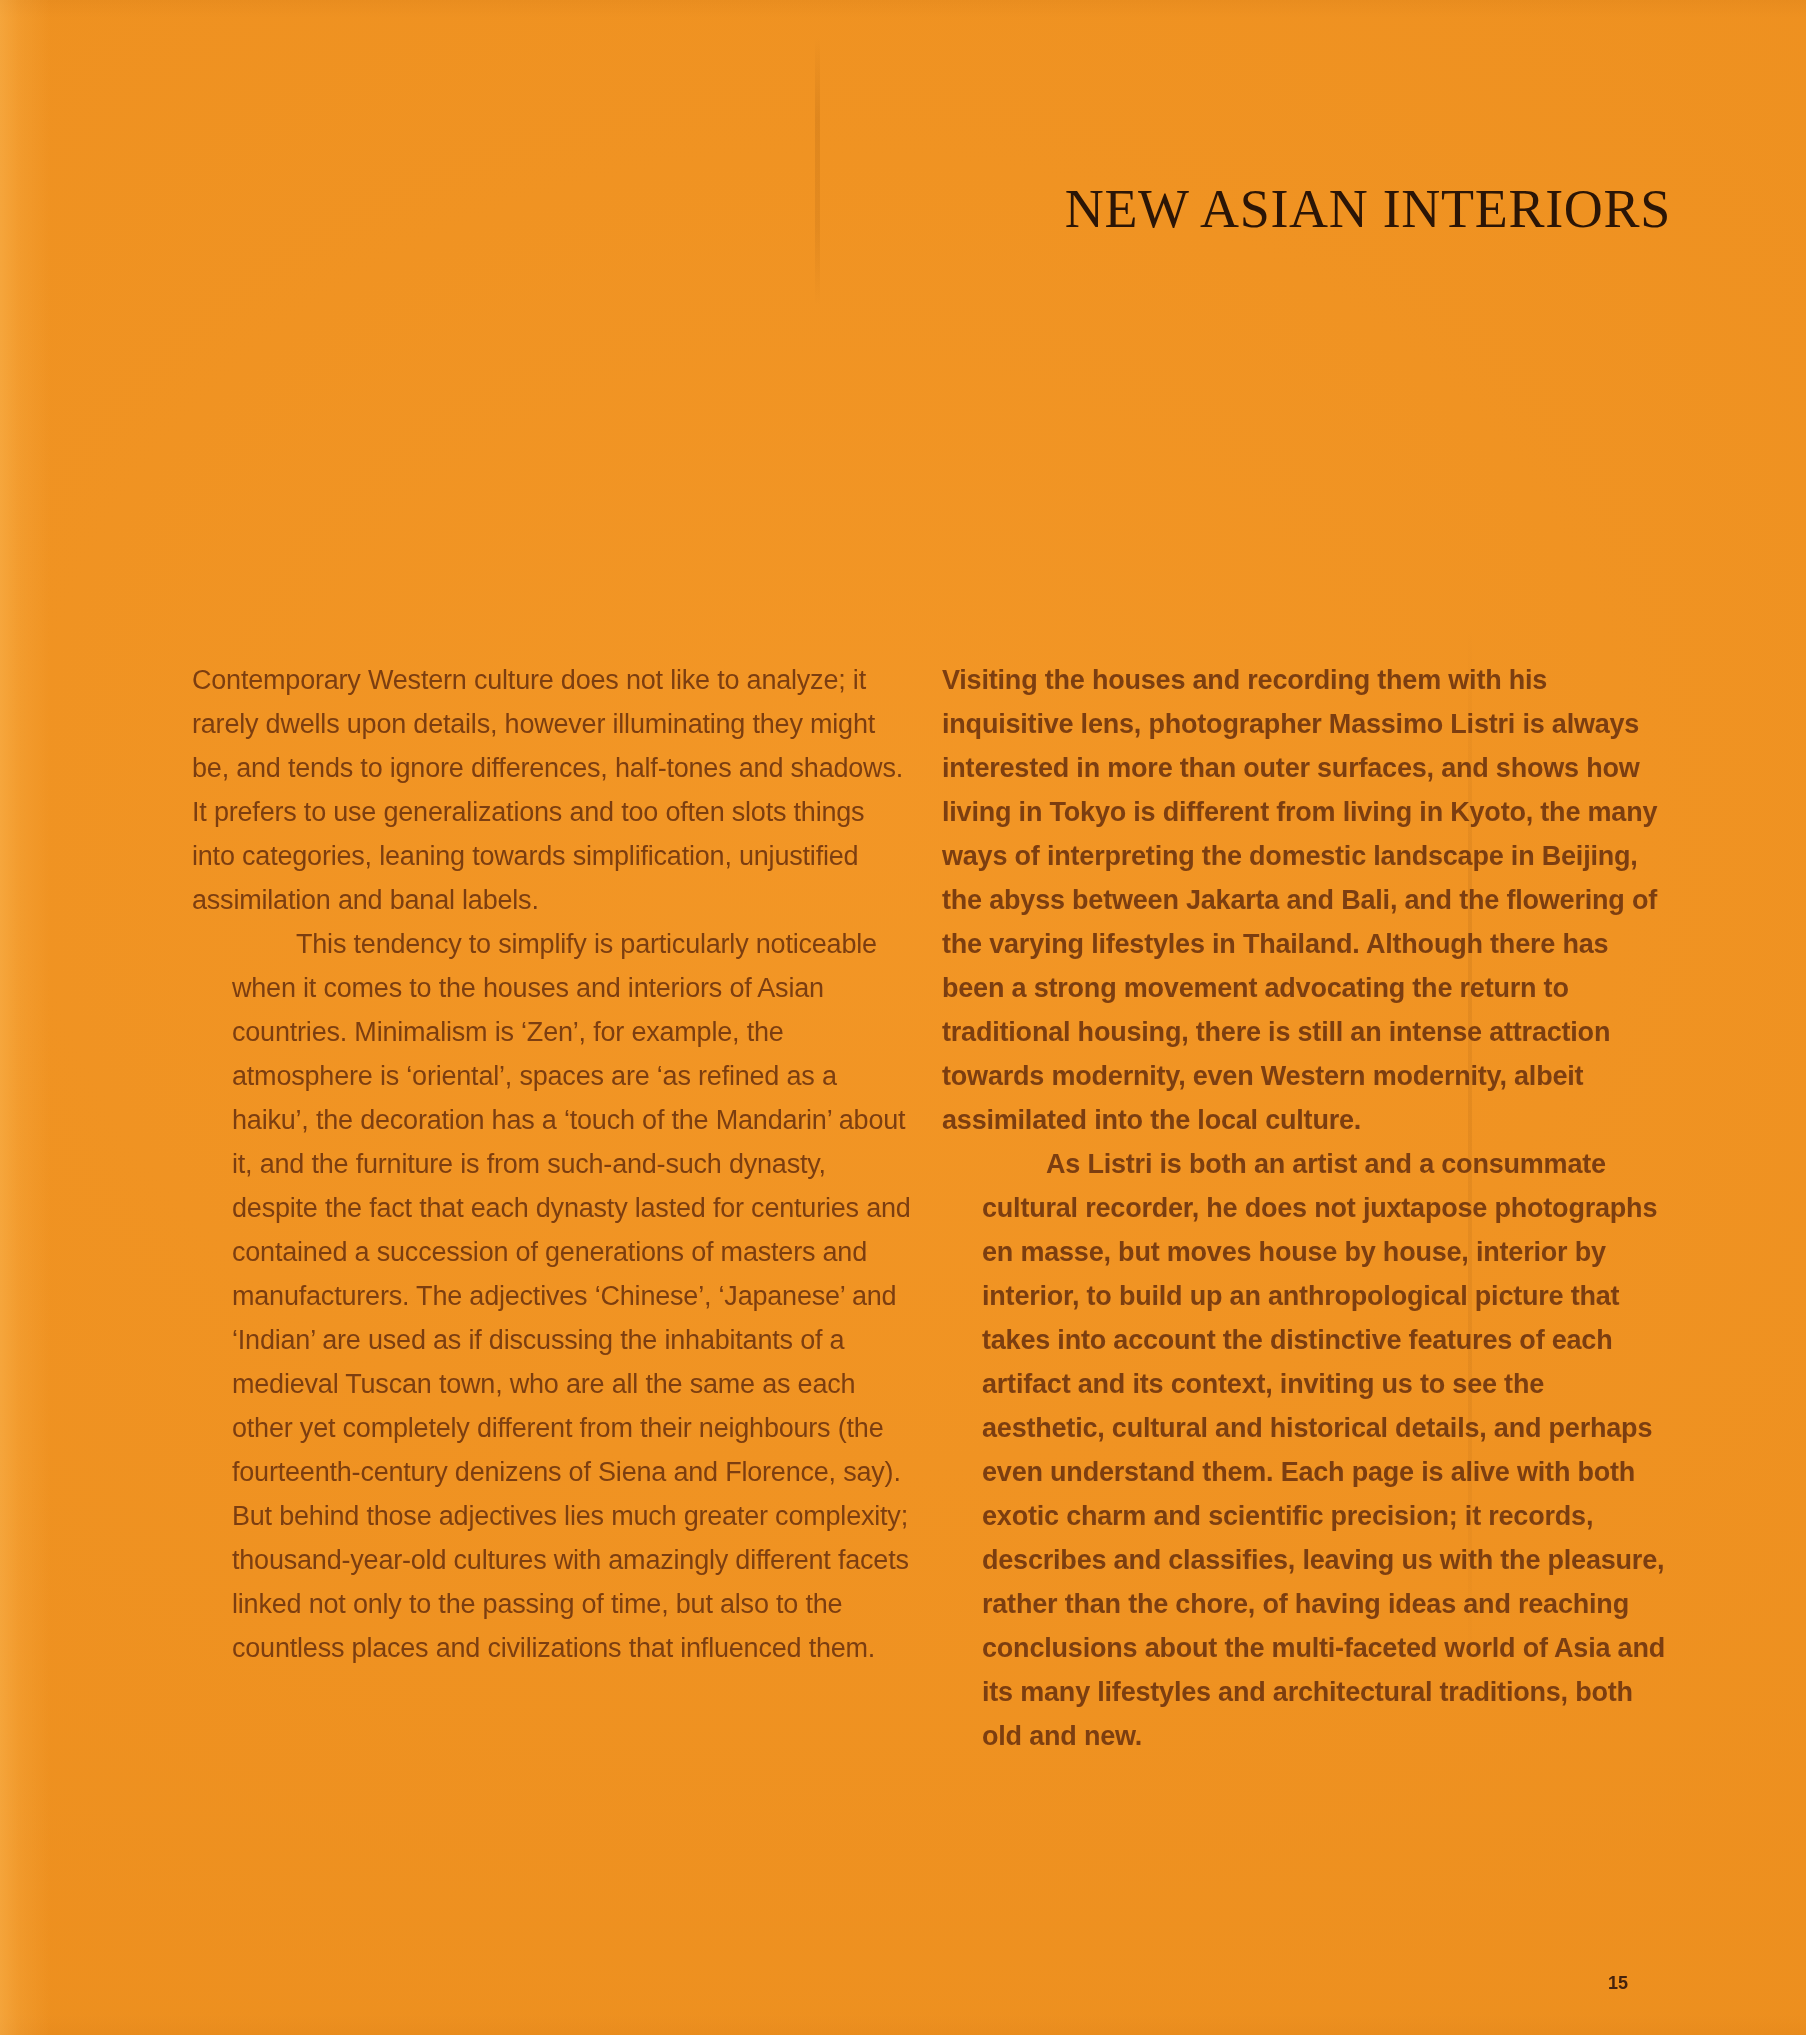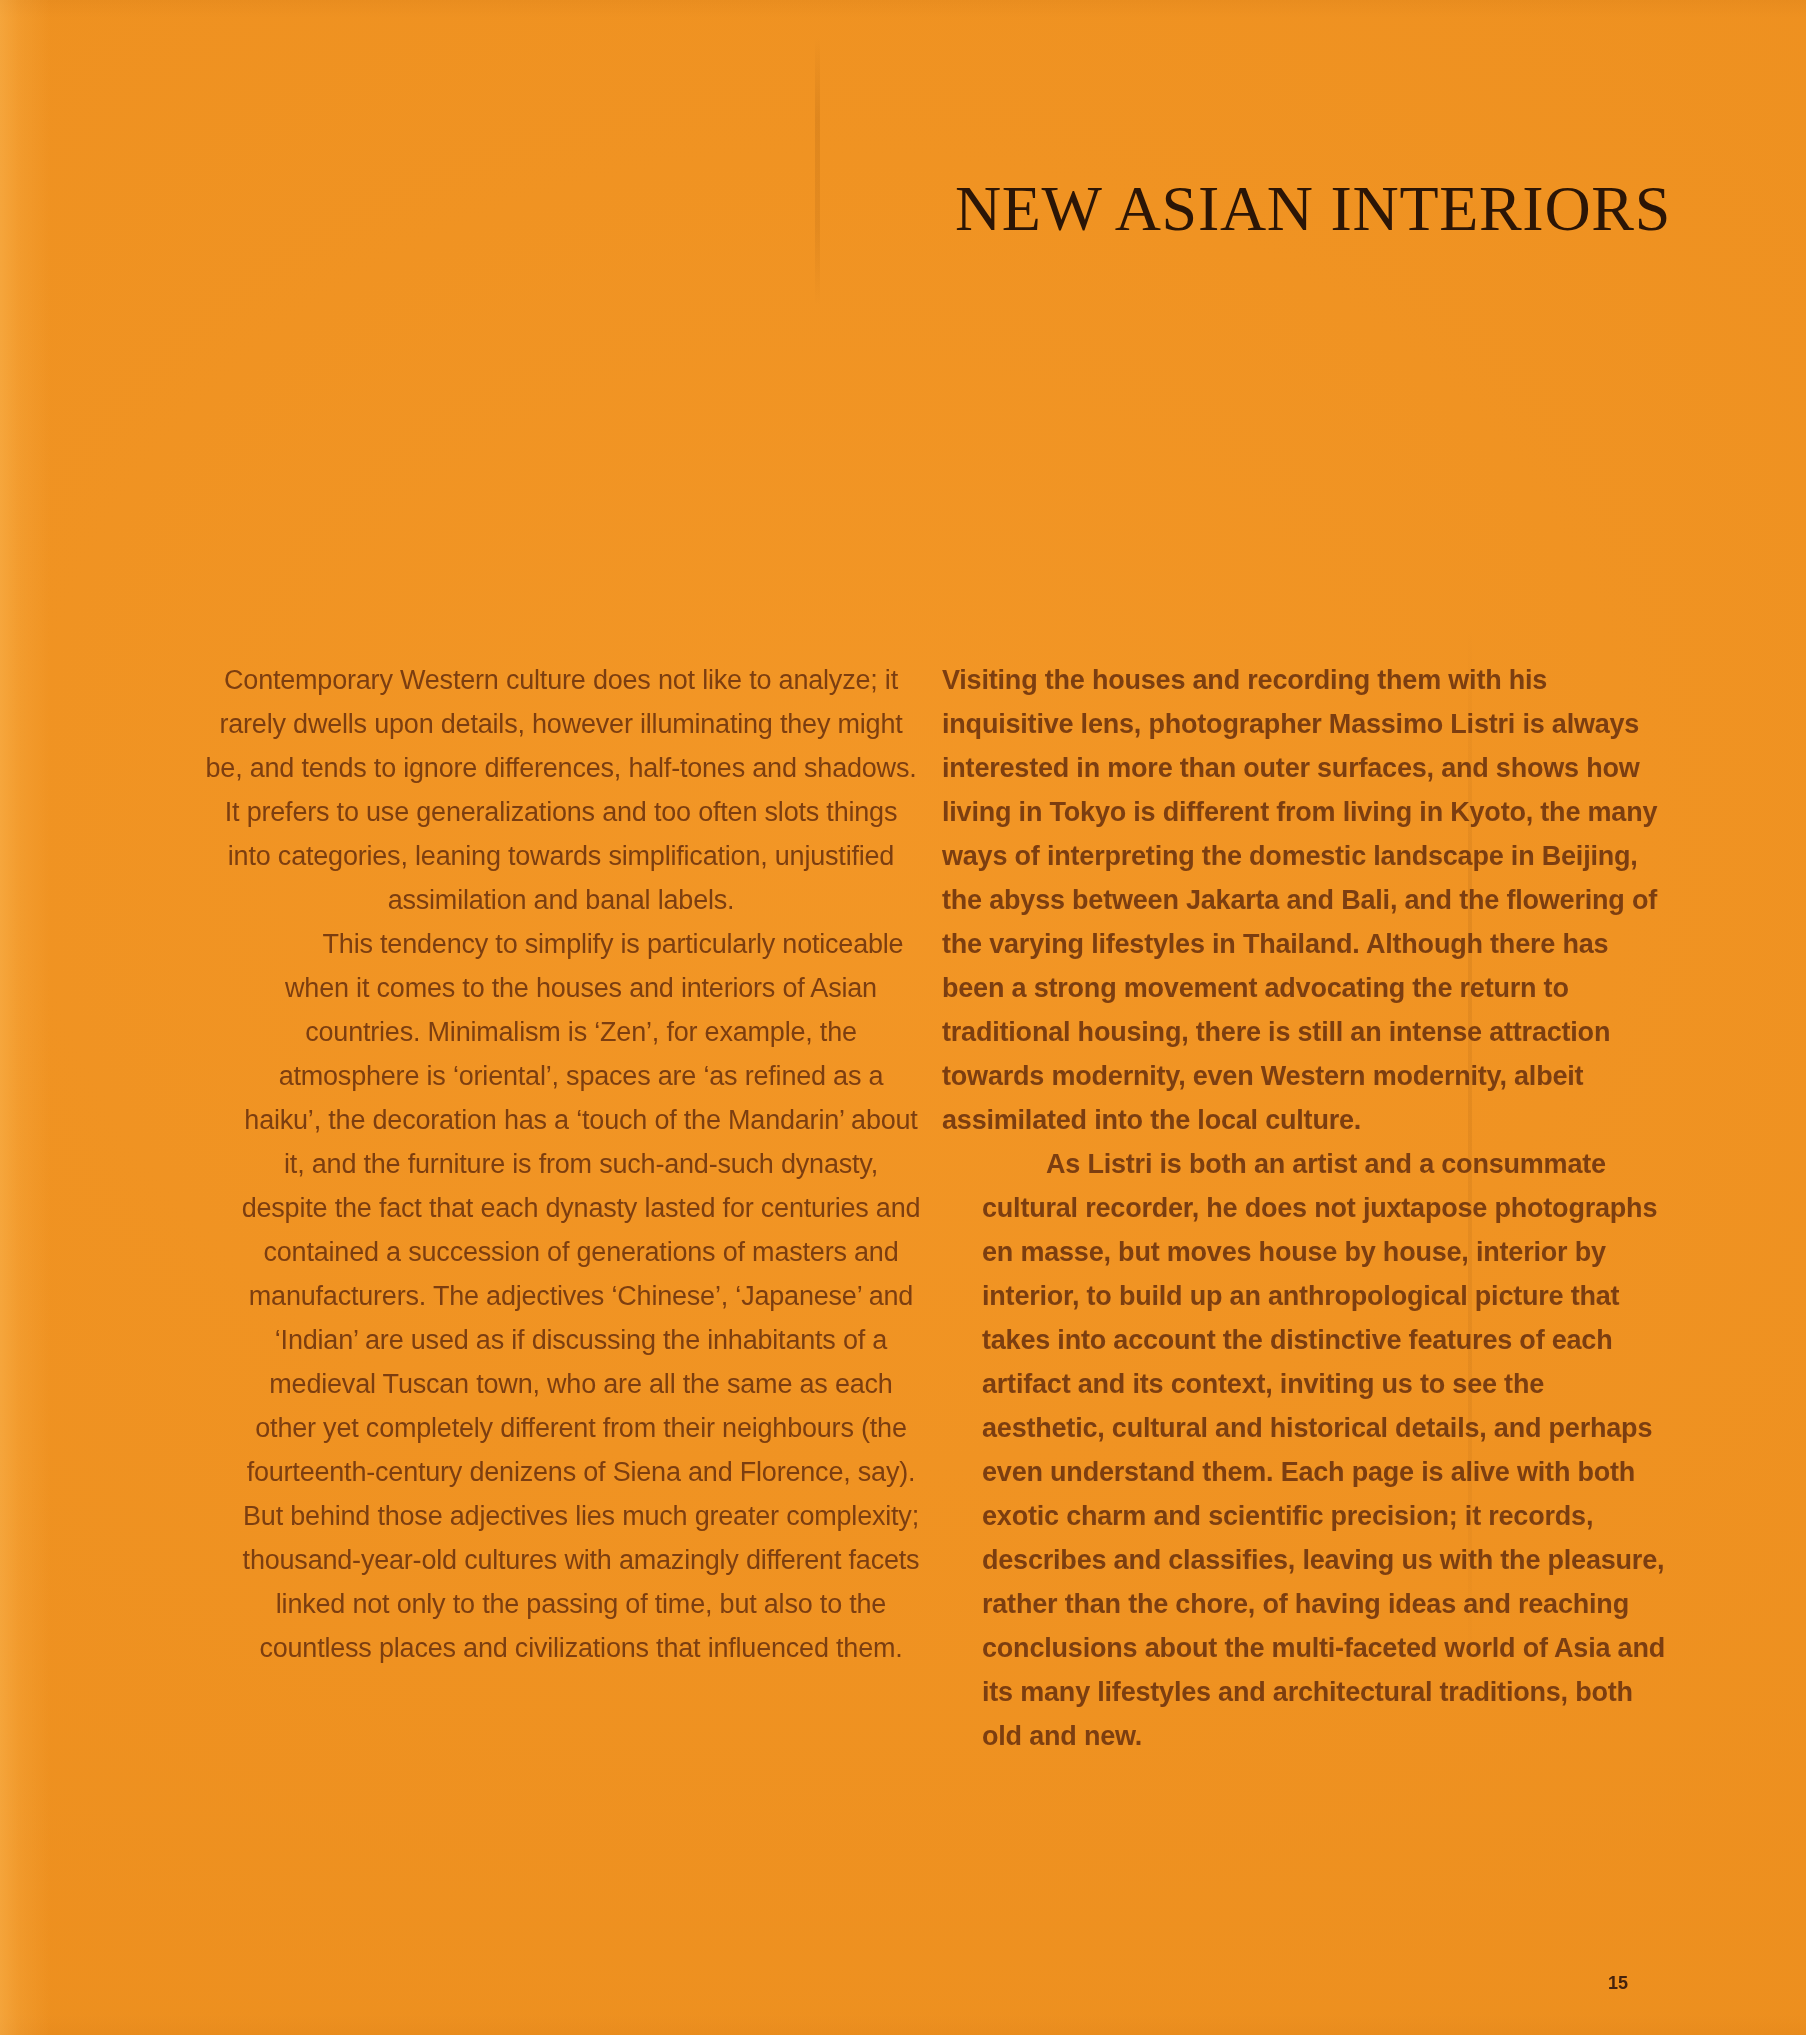--- a/index.html
+++ b/index.html
@@ -36,36 +36,36 @@
   .crease-right {
     left: 1468px; top: 626px; width: 4px; height: 1051px;
     background: linear-gradient(180deg, transparent, rgba(110,55,5,0.10) 25%, rgba(110,55,5,0.08) 75%, transparent);
   }
   .title {
     position: absolute;
     top: 182px;
     right: 135px;
     font-family: "Liberation Serif", "DejaVu Serif", serif;
     font-weight: 400;
-    font-size: 64px;
+    font-size: 54px;
     line-height: 54px;
     letter-spacing: 0.7px;
     color: var(--title-text);
     white-space: nowrap;
   }
   .col {
     position: absolute;
     top: 658px;
     font-size: 27px;
     line-height: 44px;
     letter-spacing: -0.2px;
     color: var(--body-text);
     text-align: left;
   }
-  .col-left  { left: 200px;  width: 722px; text-align: center; }
+  .col-left  { left: 192px;  width: 722px; }
   .col-right { left: 942px; width: 729px; font-weight: bold; }
   .col p { margin: 0; }
   .col p.indent { text-indent: 64px; margin-left: 40px; }
   .page-number {
     position: absolute;
     top: 1972px;
     right: 178px;
     font-size: 18px;
     line-height: 23px;
     font-weight: bold;

